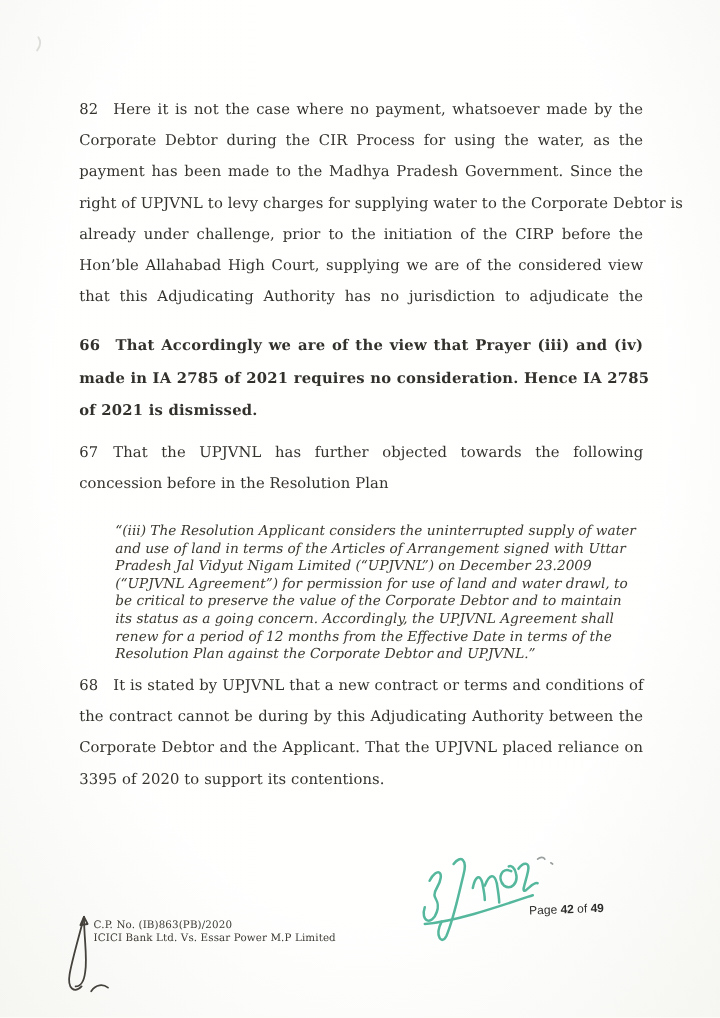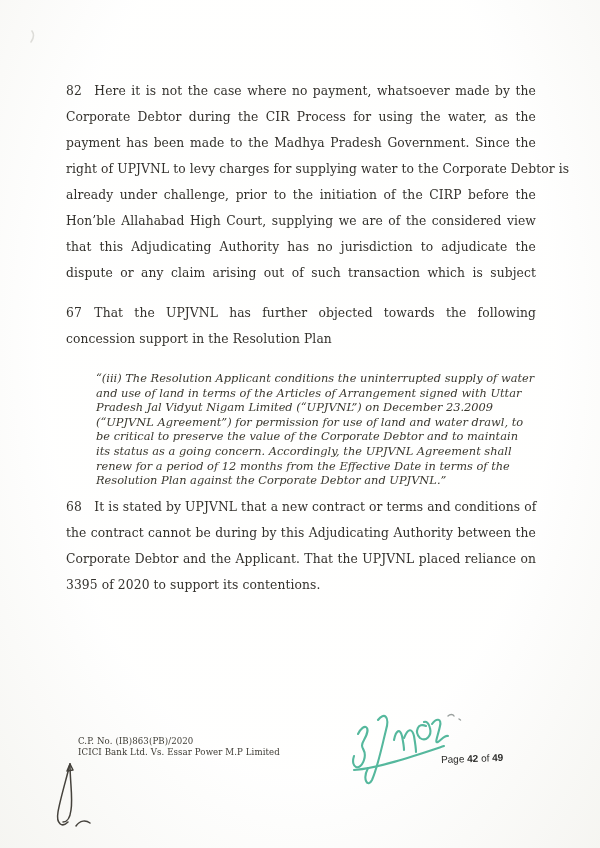--- a/index.html
+++ b/index.html
@@ -31,21 +31,21 @@
   .para.bold { margin-bottom:9px; }
   .para.bold .line { font-weight:bold; line-height:27px; letter-spacing:0.2px; }
   .para.p67 { margin-bottom:19px; }
   .para.p68 { margin-bottom:0; }
   .quote { margin:0 0 6px 30px; width:432px; }
   .qline {
     font-style:italic; font-size:11.4px; line-height:14.6px;
     text-align:left; white-space:nowrap; color:#3a382f;
   }
   .footer-case {
-    position:absolute; left:78px; top:736px;
+    position:absolute; left:78px; top:766px;
     font-size:8.6px; line-height:11px; color:#3c3a33;
     letter-spacing:0.1px;
   }
   .page-num {
     position:absolute; left:441px; top:753px;
     font-family:"Liberation Sans", sans-serif;
     font-size:10px; color:#2c2c2a;
     transform:rotate(-2deg);
   }
   .page-num .num { font-weight:bold; }
@@ -66,28 +66,32 @@
 
   <div class="doc">
     <div class="para">
         <div class="line">82  Here it is not the case where no payment, whatsoever made by the</div>
         <div class="line">Corporate Debtor during the CIR Process for using the water, as the</div>
         <div class="line">payment has been made to the Madhya Pradesh Government. Since the</div>
         <div class="line">right of UPJVNL to levy charges for supplying water to the Corporate Debtor is</div>
         <div class="line">already under challenge, prior to the initiation of the CIRP before the</div>
         <div class="line">Hon’ble Allahabad High Court, supplying we are of the considered view</div>
         <div class="line">that this Adjudicating Authority has no jurisdiction to adjudicate the</div>
-        <div class="line">dispute or any claim arising out of such transaction which is subject</div>
+      </div>
+    <div class="para bold">
+        <div class="line">66  That Accordingly we are of the view that Prayer (iii) and (iv)</div>
+        <div class="line">made in IA 2785 of 2021 requires no consideration. Hence IA 2785</div>
+        <div class="line last">of 2021 is dismissed.</div>
       </div>
     <div class="para p67">
         <div class="line">67  That the UPJVNL has further objected towards the following</div>
-        <div class="line last">concession support in the Resolution Plan</div>
+        <div class="line last">concession before in the Resolution Plan</div>
       </div>
     <div class="quote">
-        <div class="qline">“(iii) The Resolution Applicant conditions the uninterrupted supply of water</div>
+        <div class="qline">“(iii) The Resolution Applicant considers the uninterrupted supply of water</div>
         <div class="qline">and use of land in terms of the Articles of Arrangement signed with Uttar</div>
         <div class="qline">Pradesh Jal Vidyut Nigam Limited (“UPJVNL”) on December 23.2009</div>
         <div class="qline">(“UPJVNL Agreement”) for permission for use of land and water drawl, to</div>
         <div class="qline">be critical to preserve the value of the Corporate Debtor and to maintain</div>
         <div class="qline">its status as a going concern. Accordingly, the UPJVNL Agreement shall</div>
         <div class="qline">renew for a period of 12 months from the Effective Date in terms of the</div>
         <div class="qline last">Resolution Plan against the Corporate Debtor and UPJVNL.”</div>
       </div>
     <div class="para p68">
         <div class="line">68  It is stated by UPJVNL that a new contract or terms and conditions of</div>

